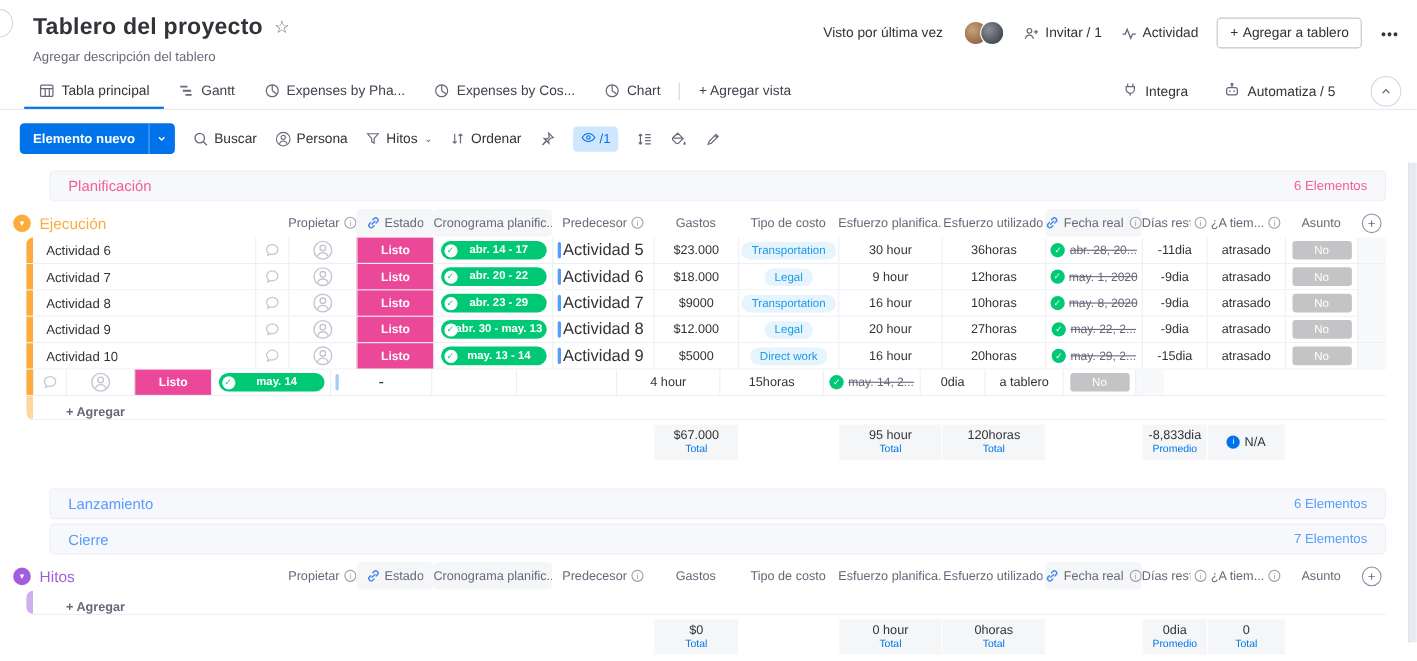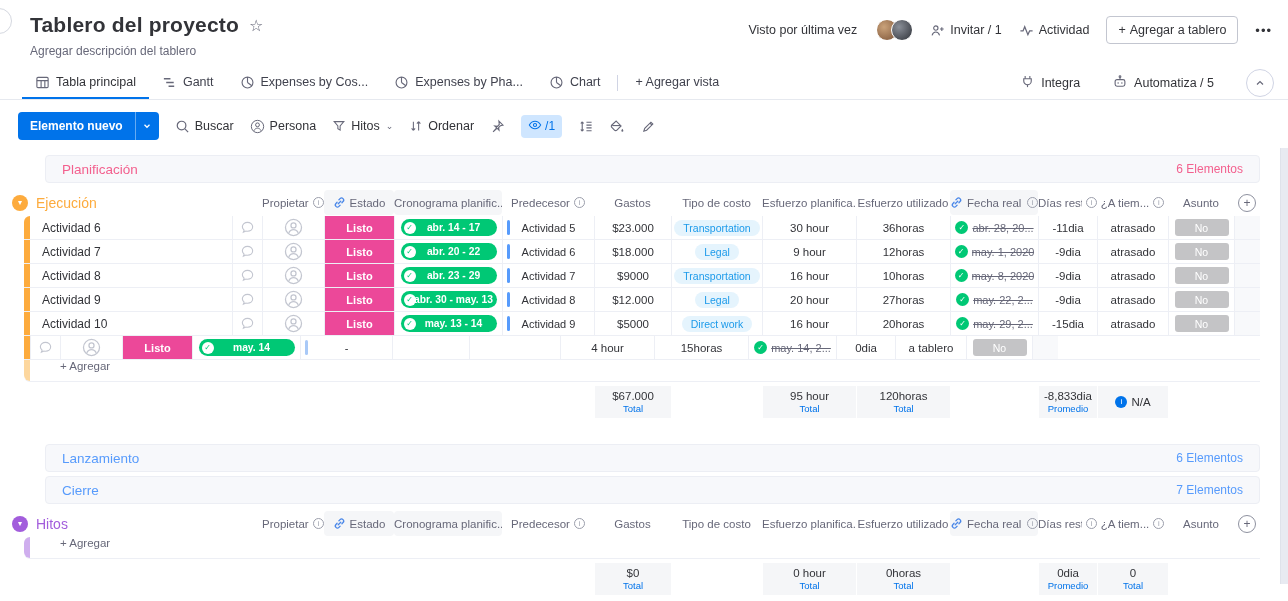--- a/index.html
+++ b/index.html
@@ -118,34 +118,34 @@
   .pill { position:relative; width:96px; height:17px; background:#00c875; border-radius:9px;
     display:flex; align-items:center; justify-content:center; color:#fff; font-size:10.3px;
     font-weight:bold; white-space:nowrap; padding-left:10px; }
   .pill-check { position:absolute; left:3px; top:2.5px; width:12px; height:12px; background:#fff;
     border-radius:50%; color:#00c875; font-size:8px; display:flex; align-items:center;
     justify-content:center; font-weight:bold; }
   .c-pred { position:relative; }
   .predbar { position:absolute; left:4px; top:4px; bottom:4px; width:3px; border-radius:2px;
     background:#579bfc; }
   .predbar.muted { background:#a9c9f7; }
-  .predtext { font-size:11px; }
+  .predtext { font-size:15px; }
   .tipopill { background:#e5f4fd; color:#1c9aea; font-size:10.5px; padding:2px 9px;
     border-radius:9px; white-space:nowrap; max-width:86px; overflow:hidden; }
   .fdisc { width:13px; height:13px; border-radius:50%; background:#00c875; color:#fff;
     font-size:8px; display:flex; align-items:center; justify-content:center; margin-right:4px;
     flex-shrink:0; }
   .fdate { font-size:11px; color:#676879; text-decoration:line-through; white-space:nowrap;
     overflow:hidden; }
   .nobtn { width:54px; height:17px; background:#c4c4c6; border-radius:3px; color:#fff;
     font-size:10.5px; display:flex; align-items:center; justify-content:center; cursor:pointer; }
   .row .c-plus { background:#f8f9fb; }
 
-  .add-row { display:flex; align-items:flex-start; height:22px; background:#fff;
-    border-bottom:1px solid #edeff5; border-radius:0 0 0 6px; }
+  .add-row { display:flex; align-items:flex-end; height:22px; background:#fff;
+    border-bottom:1px solid #edeff5; border-radius:0 0 0 6px;font-weight:bold; }
   .add-row .colorbar { border-radius:0 0 0 6px; }
   .addtext { padding-left:30px; font-size:11.5px; color:#676879; cursor:pointer; }
 
   .totals { display:flex; height:32px; margin-top:4px; }
   .totals .cell { flex-direction:column; justify-content:center; line-height:1.25; }
   .band { background:#f5f6f8; border-left:1px solid #fff; }
   .tv { font-size:11.5px; color:#323338; }
   .tl { font-size:9.5px; color:#0073ea; }
   .band.na { flex-direction:row; gap:4px; }
   .info-dot { width:12px; height:12px; border-radius:50%; background:#0073ea; color:#fff;
@@ -221,30 +221,30 @@
           </span>
           <span>Gantt</span>
         </div>
         <div class="tab">
           <span>
             <svg width="15" height="15" viewBox="0 0 16 16" fill="none" stroke="#676879" stroke-width="1.2">
               <circle cx="8" cy="8" r="5.8"></circle>
               <path d="M8 8V2.2M8 8l4.6 3.4"></path>
             </svg>
           </span>
-          <span>Expenses by Cos...</span>
+          <span>Expenses by Pha...</span>
         </div>
         <div class="tab">
           <span>
             <svg width="15" height="15" viewBox="0 0 16 16" fill="none" stroke="#676879" stroke-width="1.2">
               <circle cx="8" cy="8" r="5.8"></circle>
               <path d="M8 8V2.2M8 8l4.6 3.4"></path>
             </svg>
           </span>
-          <span>Expenses by Pha...</span>
+          <span>Expenses by Cos...</span>
         </div>
         <div class="tab">
           <span>
             <svg width="15" height="15" viewBox="0 0 16 16" fill="none" stroke="#676879" stroke-width="1.2">
               <circle cx="8" cy="8" r="5.8"></circle>
               <path d="M8 8V2.2M8 8l4.6 3.4"></path>
             </svg>
           </span>
           <span>Chart</span>
         </div>

